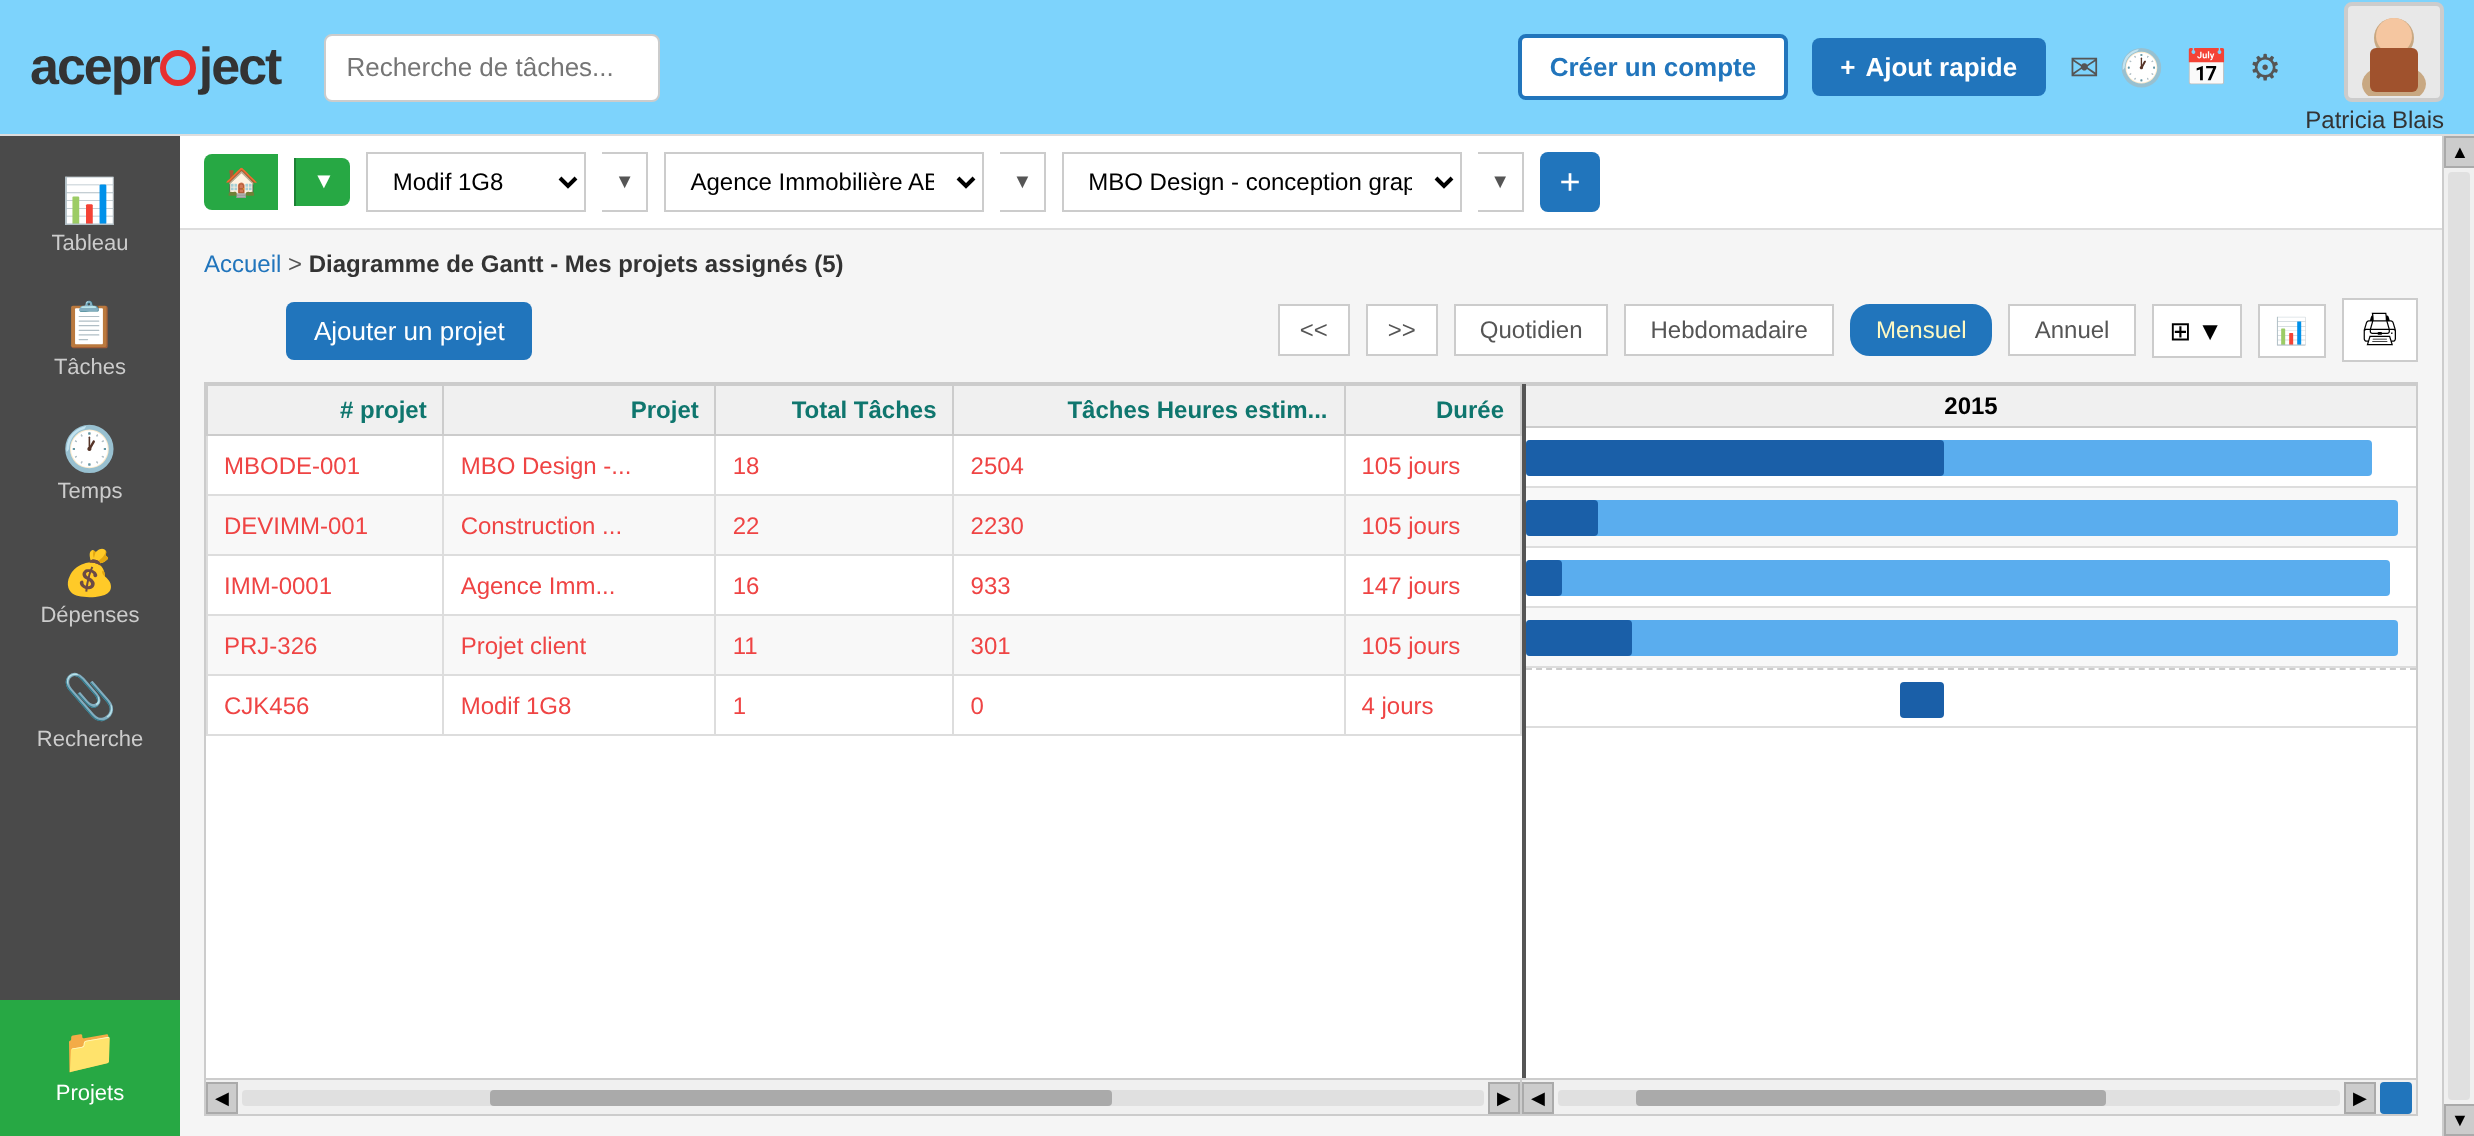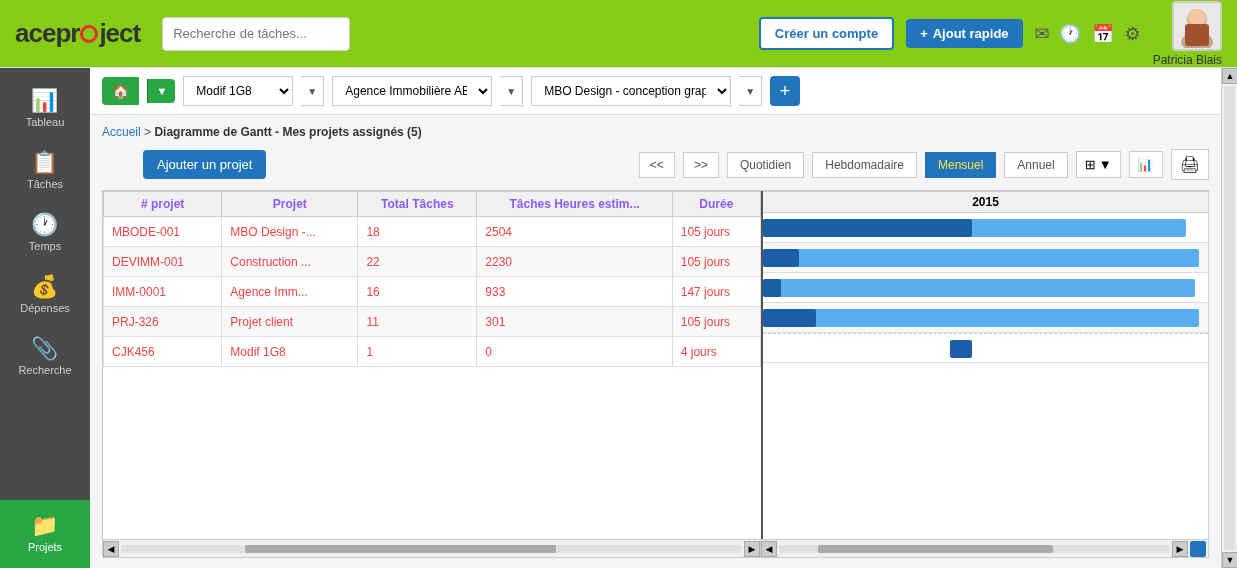--- a/index.html
+++ b/index.html
@@ -1,20 +1,20 @@
 <!DOCTYPE html>
 <html><head>
   <meta charset="utf-8">
   <style>
     * { box-sizing: border-box; margin: 0; padding: 0; }
     body { font-family: Arial, sans-serif; font-size: 13px; background: #f0f0f0; overflow: hidden; }
 
     
     .top-header {
-      background: #84cc16;
+      background: #7dd3fc;
       border-bottom: 1px solid #ddd;
       height: 68px;
       display: flex;
       align-items: center;
       padding: 0 15px;
       gap: 12px;
     }
     .logo {
       display: flex;
       align-items: center;
@@ -31,21 +31,21 @@
       display: inline-block;
       width: 18px;
       height: 18px;
       border-radius: 50%;
       border: 3px solid #e63030;
       position: relative;
       top: 1px;
       margin: 0 1px;
     }
     .search-box {
-      width: 188px;
+      width: 168px;
       height: 34px;
       border: 1px solid #ccc;
       border-radius: 4px;
       padding: 0 10px;
       font-size: 13px;
       color: #999;
     }
     .header-spacer { flex: 1; }
     .btn-creer {
       background: #fff;
@@ -252,22 +252,23 @@
     .view-btn {
       background: #fff;
       border: 1px solid #ccc;
       color: #555;
       padding: 5px 12px;
       font-size: 12px;
       cursor: pointer;
     }
     .view-btn.active {
       background: #2175bc;
-      color: #fde047;
+      color: #fef9c3;
       border-color: #2175bc;
+      border-radius: 10px;
     }
     .spacer-flex { flex: 1; }
     .grid-icon-btn {
       background: #fff;
       border: 1px solid #ccc;
       padding: 5px 8px;
       cursor: pointer;
       font-size: 13px;
       display: flex;
       align-items: center;
@@ -307,24 +308,24 @@
     }
 
     table.gantt-left-table {
       width: 100%;
       border-collapse: collapse;
     }
     table.gantt-left-table th {
       background: #f0f0f0;
       border: 1px solid #ccc;
       padding: 5px 8px;
-      text-align: center;
+      text-align: right;
       font-size: 12px;
       font-weight: bold;
-      color: #8b5cf6;
+      color: #0f766e;
       white-space: nowrap;
     }
     table.gantt-left-table td {
       border: 1px solid #ddd;
       padding: 5px 8px;
       font-size: 12px;
       color: #ef4444;
       white-space: nowrap;
       height: 30px;
     }

